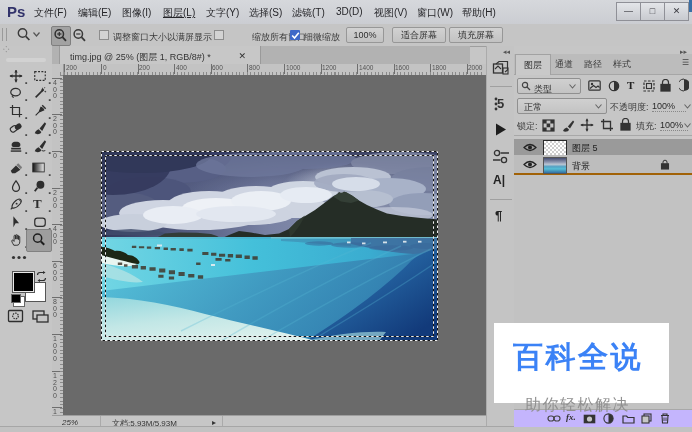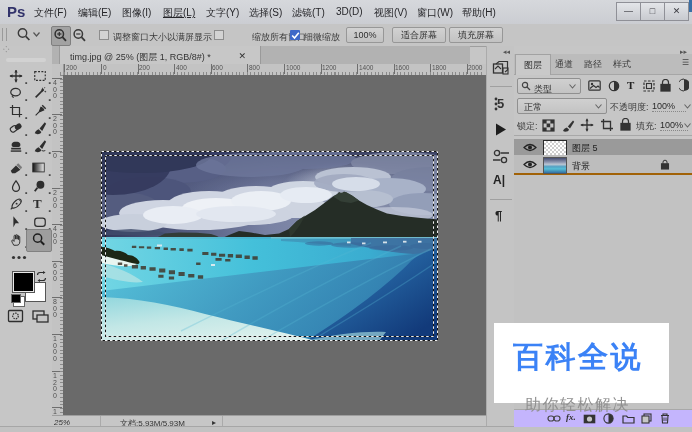--- a/index.html
+++ b/index.html
@@ -453,22 +453,22 @@
           </g>
           <g fill="none">
         <rect x="0.5" y="0.5" width="336" height="189" stroke="#151515" stroke-width="1"></rect>
         <rect x="0.5" y="0.5" width="336" height="189" stroke="#f0f0f0" stroke-width="1" stroke-dasharray="2.5 2.5"></rect>
         <rect x="4.5" y="4.5" width="328" height="181" stroke="#151515" stroke-width="1"></rect>
         <rect x="4.5" y="4.5" width="328" height="181" stroke="#f0f0f0" stroke-width="1" stroke-dasharray="2.5 2.5" stroke-dashoffset="1.2"></rect>
       </g>
     </svg></div>
   </div>
   <div class="abs" id="status">
-    <span style="position:absolute;left:2px;top:2px;font-style:italic;">25%</span>
-    <span style="position:absolute;left:68px;top:2px;">文档:5.93M/5.93M</span>
+    <span style="position:absolute;left:10px;top:2px;font-style:italic;">25%</span>
+    <span style="position:absolute;left:60px;top:2px;">文档:5.93M/5.93M</span>
     <span style="position:absolute;left:160px;top:2px;">▸</span>
       <div style="position:absolute;left:48px;top:0;width:1px;height:11px;background:#aaa;"></div>
       <div style="position:absolute;left:170px;top:0;width:1px;height:11px;background:#aaa;"></div>
   </div>
   <div class="abs" id="bottomedge"></div>
   <div class="abs" id="strip">
     <div class="abs" style="left:16px;top:2px;color:#555;font-size:7px;">◂◂</div>
     <svg class="abs" style="left:5px;top:14px;" width="17" height="17" viewBox="0 0 17 17" fill="none" stroke="#333">
         <rect x="1.5" y="4" width="9" height="9" stroke-width="1.3"></rect>
         <path d="M4 4 L7 1.5 L15.5 1.5 L15.5 10 L13 12" stroke-width="1.2"></path>

